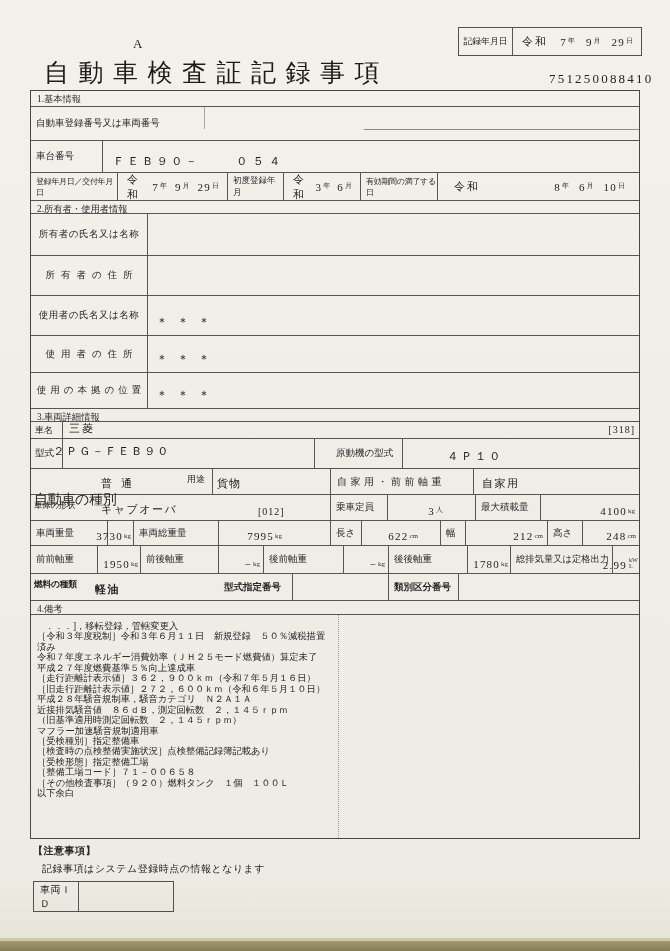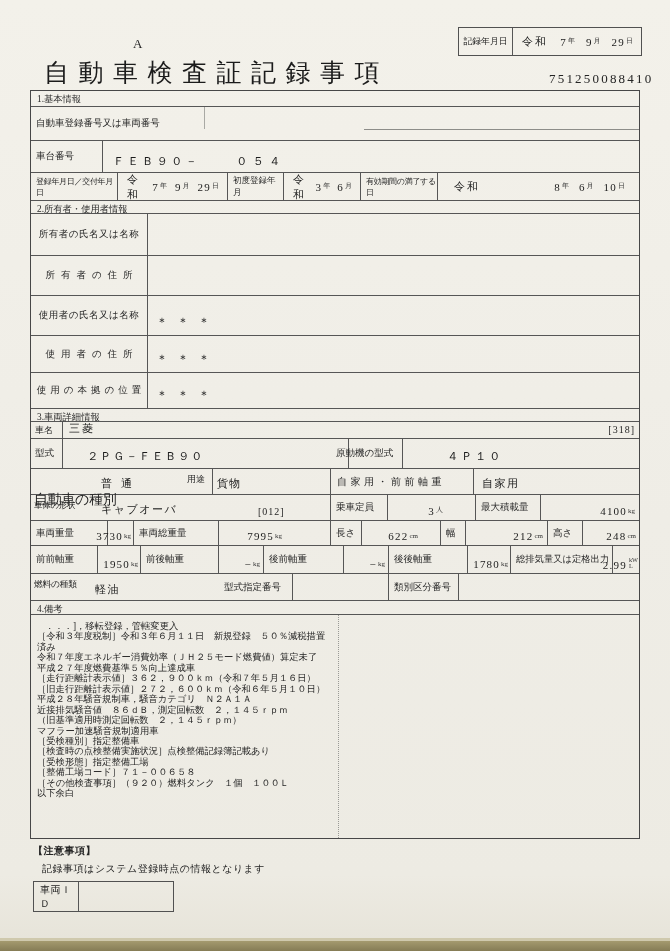--- a/index.html
+++ b/index.html
@@ -175,21 +175,21 @@
     <div class="row" style="top:331px;height:17px;">
       <div class="cell lab" style="left:0;width:32px;font-size:9px;padding-left:4px;">車名</div>
       <div class="cell nb vbot" style="left:32px;width:576px;padding-left:6px;">
         <span class="val" style="letter-spacing:2px;">三菱</span>
       </div>
       <span class="t" style="right:4px;top:2px;font-size:10px;letter-spacing:1px;">[318]</span>
     </div>
 
     <div class="row" style="top:348px;height:30px;">
       <div class="cell lab" style="left:0;width:32px;padding-left:4px;">型式</div>
-      <div class="cell vbot" style="left:50px;width:268px;padding-left:6px;padding-bottom:4px;">
+      <div class="cell vbot" style="left:16px;width:268px;padding-left:6px;padding-bottom:4px;align-items:center;">
         <span class="val" style="font-size:11.5px;letter-spacing:1.5px;">２ＰＧ－ＦＥＢ９０</span>
       </div>
       <div class="cell lab" style="left:300px;width:72px;">原動機の型式</div>
       <div class="cell nb vbot" style="left:392px;width:236px;padding-left:8px;padding-bottom:4px;margin-left:16px;">
         <span class="val" style="font-size:11.5px;letter-spacing:2.5px;">４Ｐ１０</span>
       </div>
     </div>
 
     <div class="row" style="top:378px;height:26px;">
       <div class="cell nb" style="left:0;width:153px;border-right:1px solid #565656;">
@@ -276,21 +276,21 @@
       <div class="cell lab" style="left:480px;width:102px;font-size:9.3px;">総排気量又は定格出力</div>
       <div class="cell nb vbot vright" style="left:582px;width:26px;padding-right:1px;padding-bottom:2px;">
         <span class="num">2.99</span>
         <span class="kwl">
             <span>kW</span>
             <span>L</span>
           </span>
       </div>
     </div>
 
-    <div class="row" style="top:483px;height:27px;">
+    <div class="row" style="top:483px;height:27px;font-weight:bold;">
       <div class="cell nb" style="left:0;width:188px;border-right:1px solid #565656;">
         <span class="t labs" style="left:3px;top:5px;font-size:8.8px;">燃料の種類</span>
         <span class="t val" style="left:64px;bottom:3px;letter-spacing:1.5px;">軽油</span>
       </div>
       <div class="cell lab" style="left:188px;width:74px;">型式指定番号</div>
       <div class="cell" style="left:262px;width:96px;"></div>
       <div class="cell lab" style="left:358px;width:70px;">類別区分番号</div>
       <div class="cell nb" style="left:428px;width:180px;"></div>
     </div>
 

